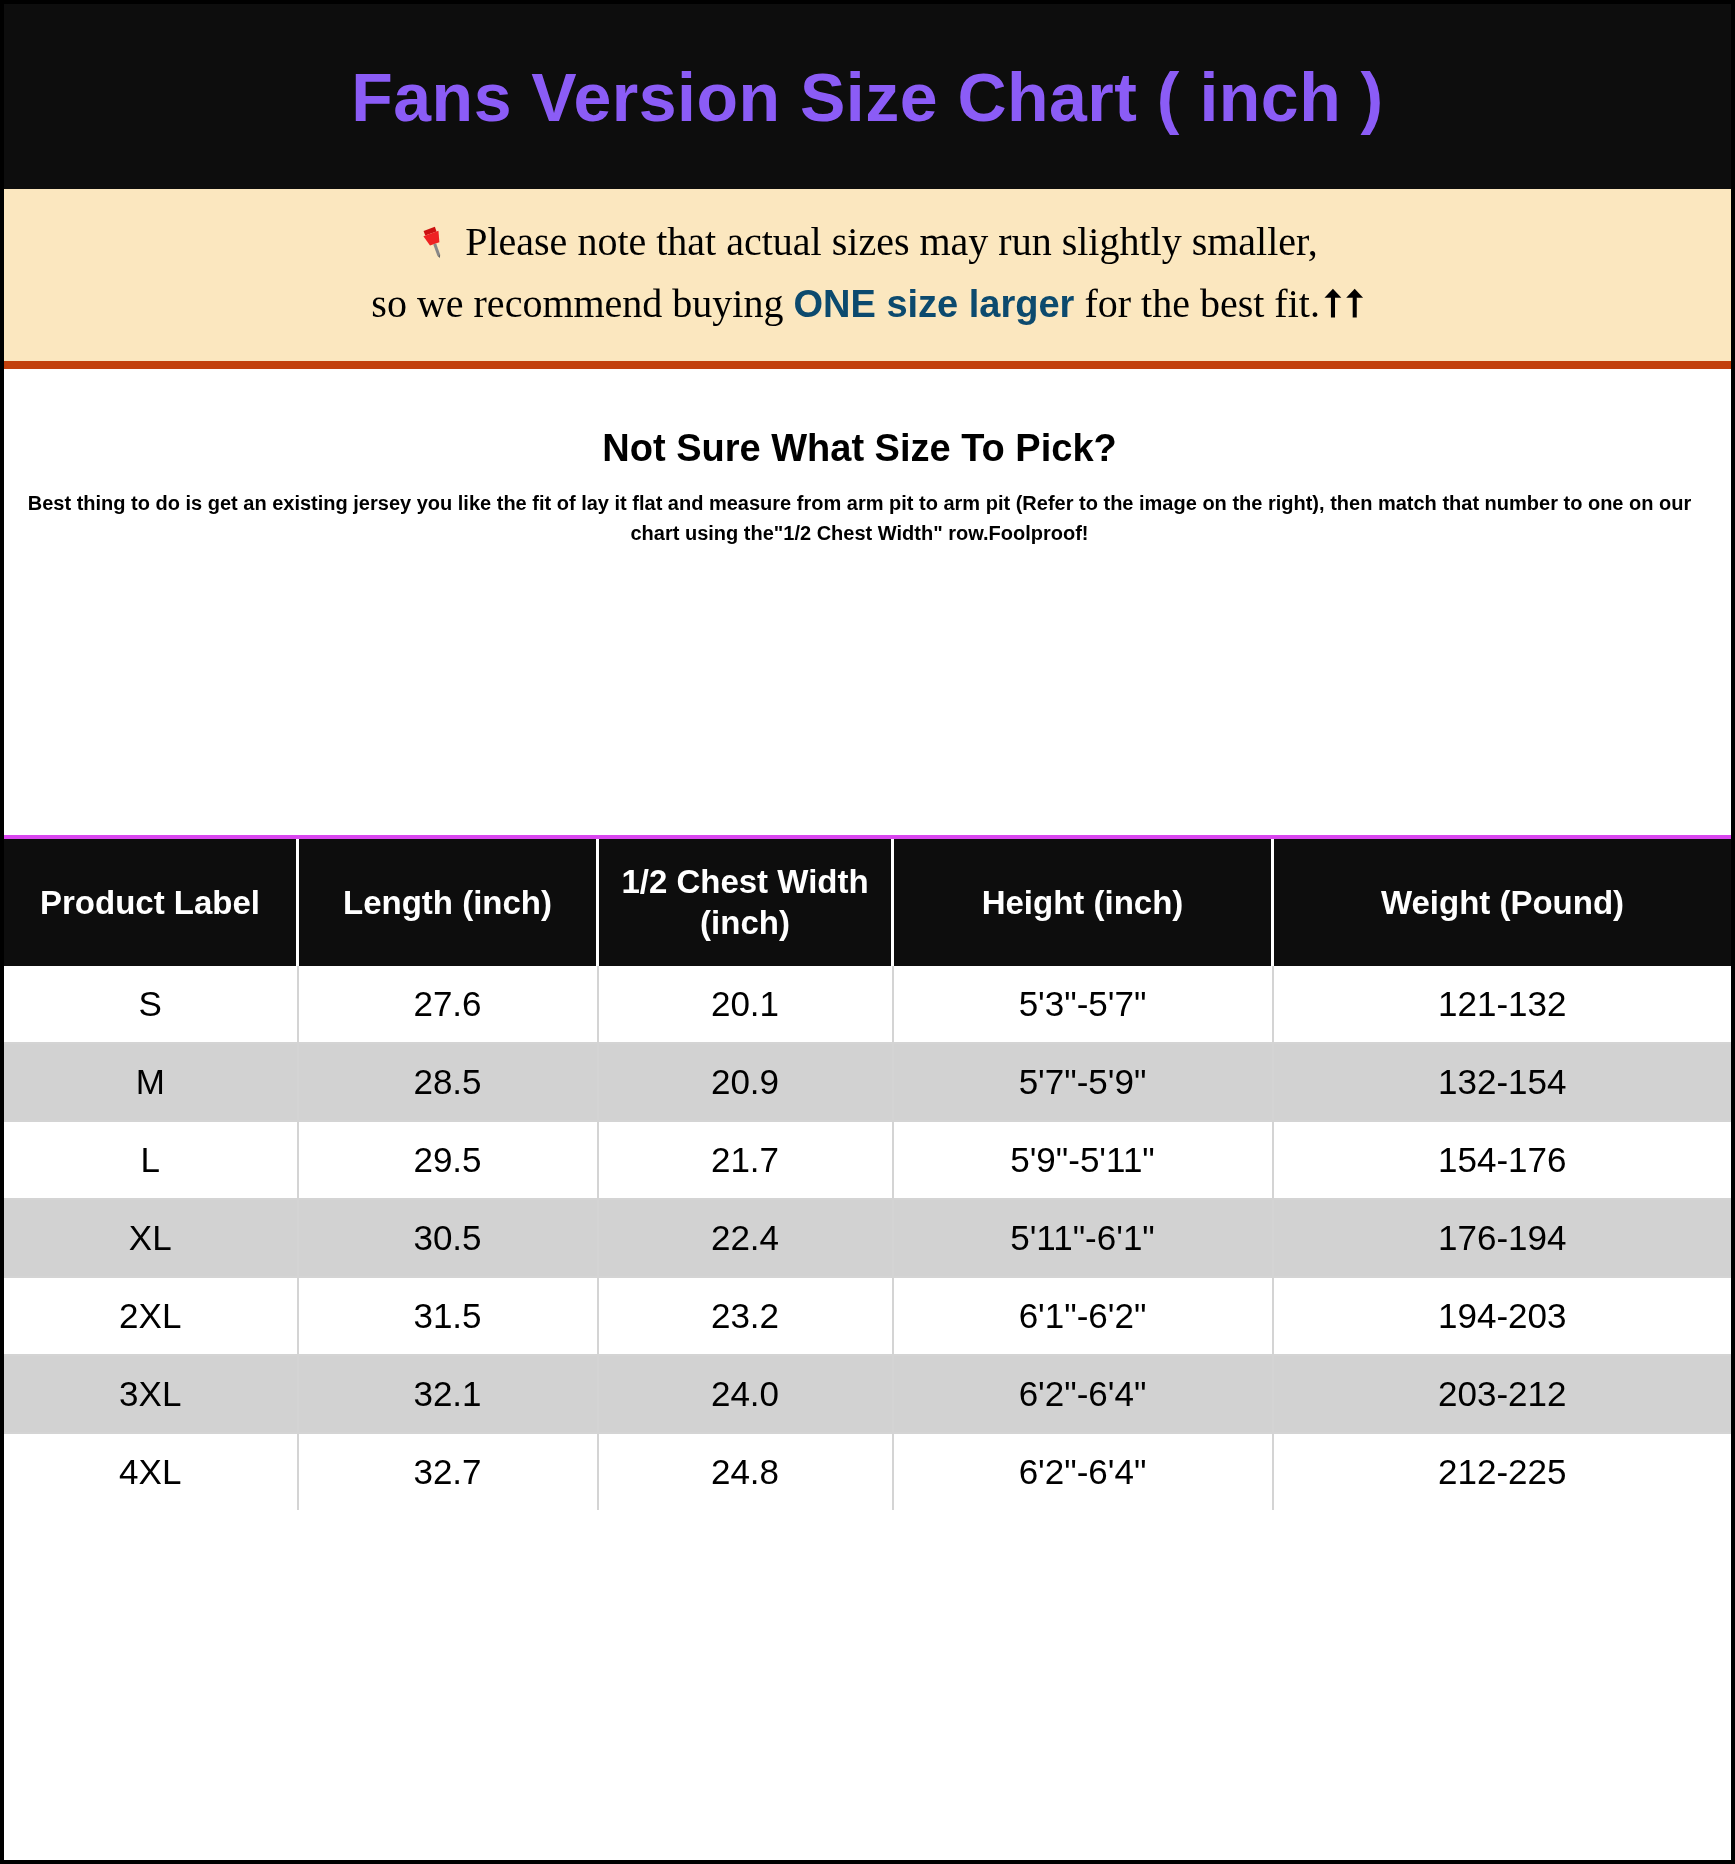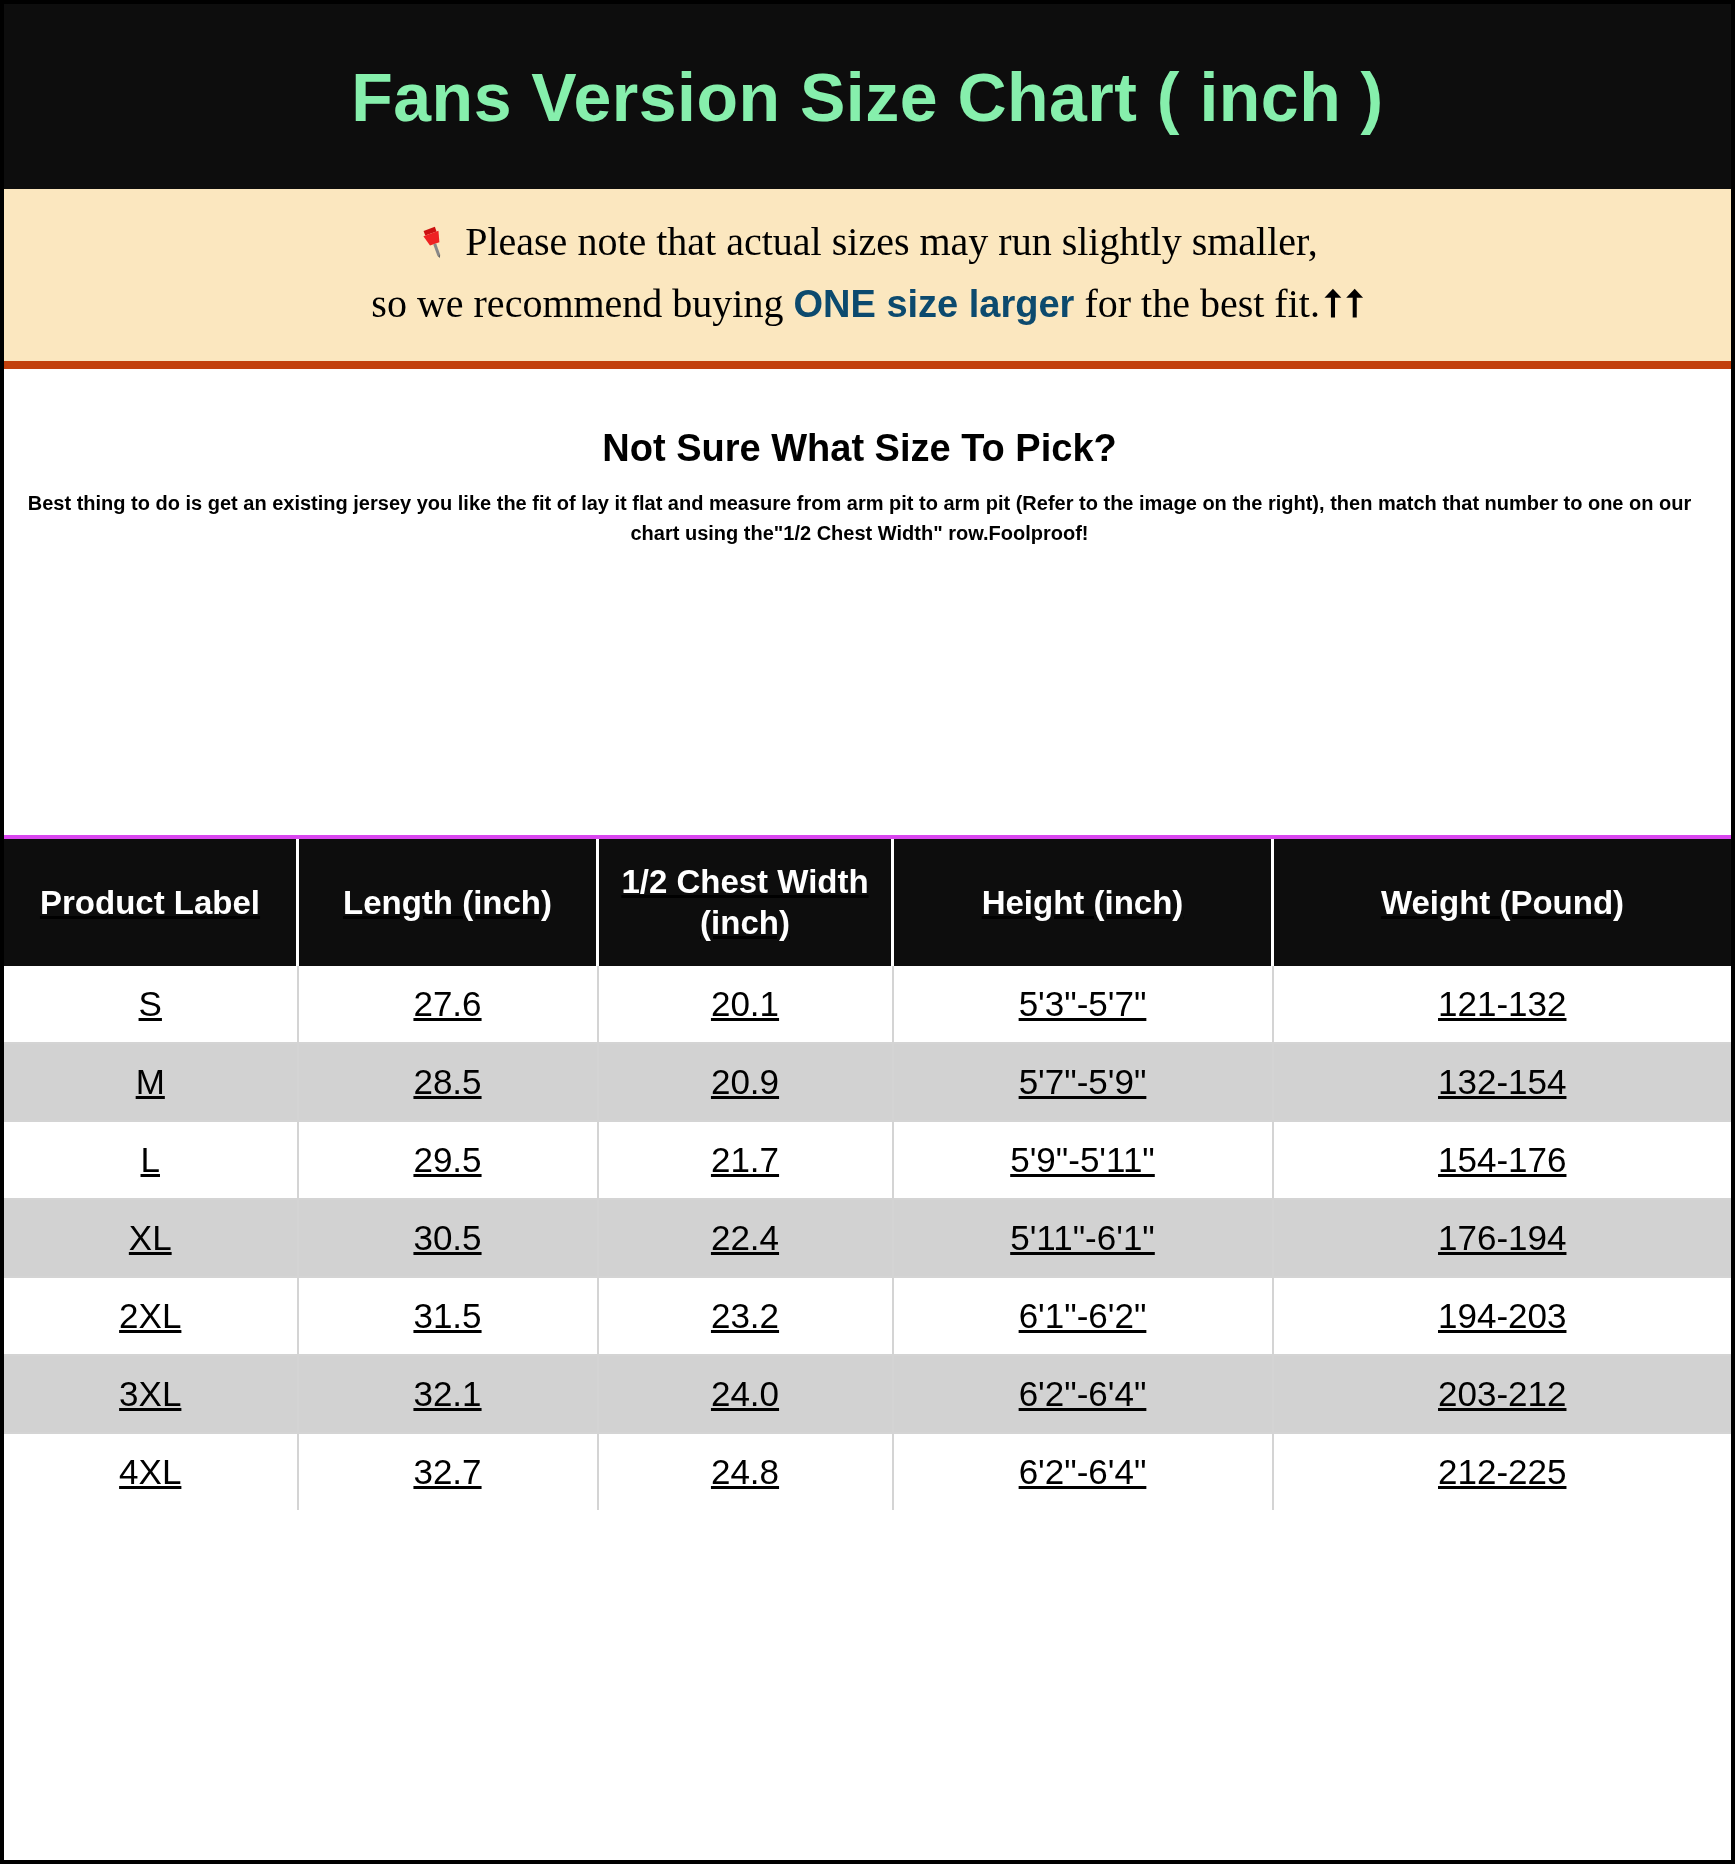--- a/index.html
+++ b/index.html
@@ -25,21 +25,21 @@
 
   
   .title-bar {
     background: #0d0d0d;
     height: 185px;
     display: flex;
     align-items: center;
     justify-content: center;
   }
   .title-text {
-    color: #86efac;
+    color: #8b5cf6;
     font-size: 68px;
     font-weight: bold;
     letter-spacing: 0.5px;
     font-family: "Liberation Sans", sans-serif;
   }
 
   
   .note-band {
     background: #fbe7bf;
     border-bottom: 8px solid #c2410c;
@@ -117,21 +117,20 @@
     font-family: "Liberation Sans", sans-serif;
   }
   .label-chest { left: 62px; top: 88px; }
   .label-length { left: 108px; top: 196px; }
 
   
   table.size-table {
     width: 100%;
     border-collapse: collapse;
     table-layout: fixed;
-    text-decoration: underline;
   }
   table.size-table th {
     background: #0d0d0d;
     color: #ffffff;
     font-size: 33px;
     font-weight: bold;
     padding: 22px 6px;
     line-height: 1.25;
     border-right: 3px solid #ffffff;
     vertical-align: middle;

